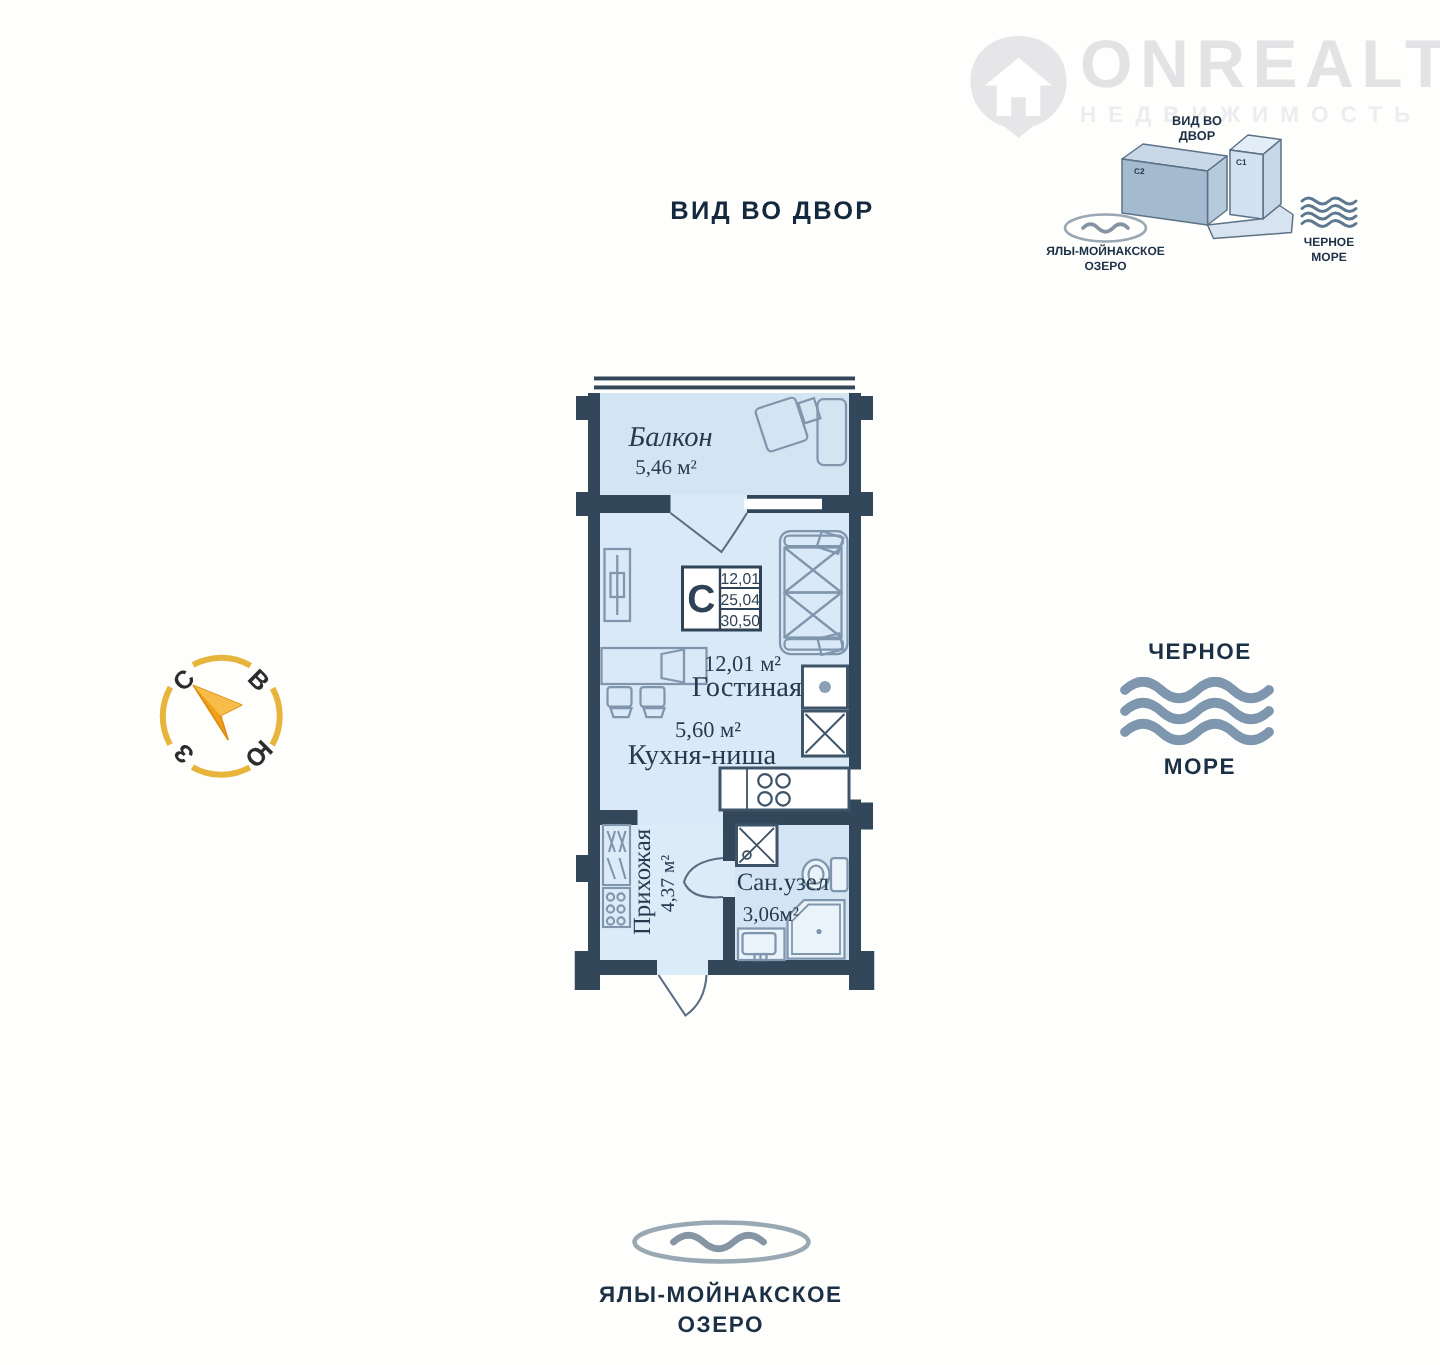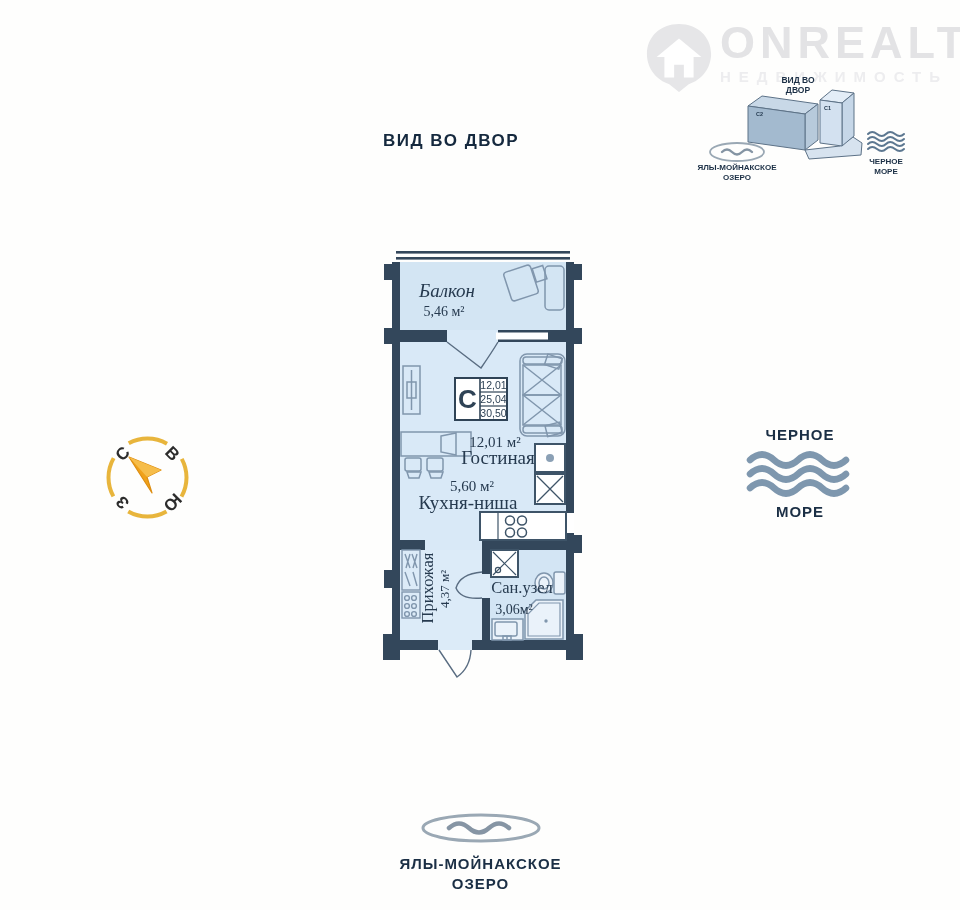--- a/index.html
+++ b/index.html
@@ -6,21 +6,21 @@
   body{width:960px;height:910px;background:#fefefd;font-family:"Liberation Sans",sans-serif;overflow:hidden;}
   .canvas{position:relative;width:780px;height:910px;}
 
   
   .logo{position:absolute;left:644px;top:20px;display:flex;align-items:flex-start;}
   .logo-text-col{margin-left:6px;}
   .logo-name{font-size:45px;font-weight:800;letter-spacing:5px;color:#e3e3e5;line-height:46px;}
   .logo-tag{font-size:15px;font-weight:700;letter-spacing:8px;color:#ededef;margin-top:2px;}
 
   
-  .view-title{position:absolute;left:383px;top:131px;width:200px;text-align:left;
+  .view-title{position:absolute;left:383px;top:131px;width:200px;text-align:right;
     font-size:17px;font-weight:700;letter-spacing:1.5px;color:#15293e;}
 
   
   .sea-panel{position:absolute;left:738px;top:426px;width:124px;text-align:center;}
   .sea-line{font-size:15px;font-weight:700;letter-spacing:1px;color:#1b2f45;}
   .sea-panel svg{display:block;margin:8px auto 6px auto;}
 
   
   .lake-block{position:absolute;left:398px;top:812px;width:165px;text-align:center;}
   .lake-block svg{display:block;margin:0 auto 10px auto;}

